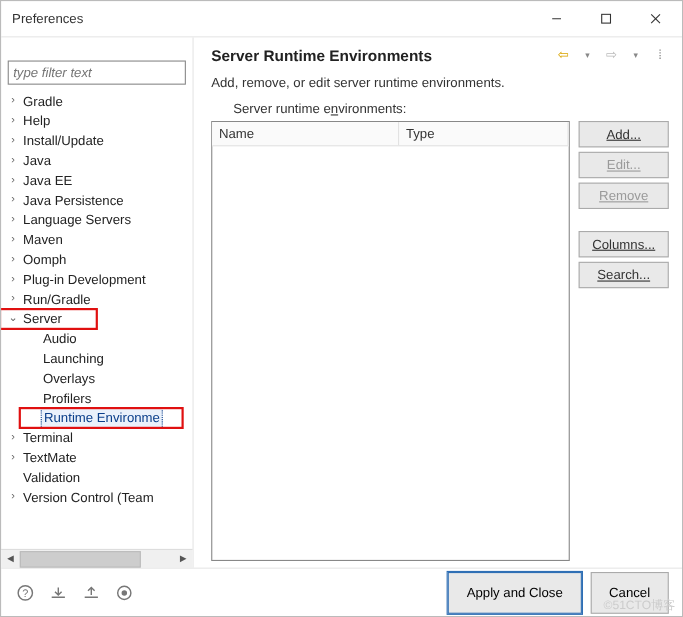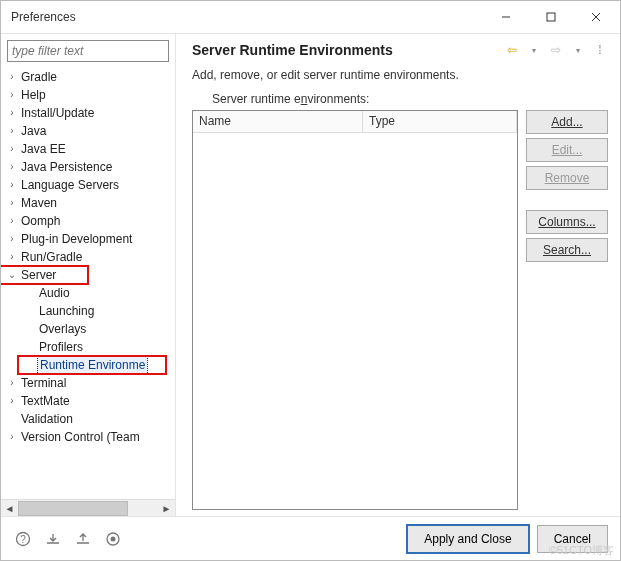--- a/index.html
+++ b/index.html
@@ -5,21 +5,21 @@
   * { box-sizing: border-box; font-family: "Segoe UI", Tahoma, sans-serif; }
   body { margin: 0; background: #fff; }
   .window { width: 621px; height: 561px; border: 1px solid #bbb; background: #fff; position: relative; display: flex; flex-direction: column; }
   .titlebar { height: 32px; display: flex; align-items: center; padding: 0 2px 0 10px; font-size: 12px; color: #333; }
   .titlebar .spacer { flex: 1; }
   .winbtn { width: 45px; height: 30px; display: flex; align-items: center; justify-content: center; }
   .winbtn svg { stroke: #333; }
   .main { flex: 1; display: flex; min-height: 0; border-top: 1px solid #e5e5e5; }
   .left { width: 175px; display: flex; flex-direction: column; border-right: 1px solid #e5e5e5; }
   .filter { margin: 6px 6px 4px 6px; }
-  .filter input { width: 100%; height: 22px; font-size: 12px; padding: 2px 4px; border: 1px solid #888; font-style: italic; color: #555; background: #fff; }
+  .filter input { width: 100%; height: 22px; font-size: 12px; padding: 2px 4px; border: 1px solid #888; font-style: italic; color: #555; background: #fff; margin-top: 15px; }
   .treewrap { flex: 1; overflow: hidden; position: relative; }
   .tree { font-size: 12px; color: #222; padding: 2px 0 0 0; line-height: 18px; }
   .tree .item { display: flex; align-items: center; height: 18px; white-space: nowrap; padding-right: 2px; }
   .tree .arrow { width: 14px; text-align: center; color: #666; font-size: 10px; flex-shrink: 0; }
   .tree .lbl { padding: 0 2px; }
   .tree .d1 { padding-left: 4px; }
   .tree .d2 { padding-left: 22px; }
   .selected .lbl { color: #0a3e8a; border: 1px dotted #0a3e8a; background: #eaf1fb; padding: 0 2px; }
   .hscroll { height: 17px; border-top: 1px solid #ddd; background: #f0f0f0; display: flex; align-items: center; }
   .hscroll .sbtn { width: 17px; height: 17px; display:flex; align-items:center; justify-content:center; color:#555; font-size:10px; }
@@ -43,21 +43,21 @@
   .tbody { flex:1; }
   .btns { width:82px; display:flex; flex-direction:column; gap:4px; }
   .btns button { height:24px; font-size:12px; background:#e9e9e9; border:1px solid #aaa; color:#333; }
   .btns button:disabled { color:#9a9a9a; }
   .btns .gap { height:12px; }
 
   .footer { height:44px; border-top:1px solid #e5e5e5; display:flex; align-items:center; padding:0 12px; }
   .footicons { display:flex; gap:10px; align-items:center; }
   .footicons .fic { width:20px; height:20px; display:flex; align-items:center; justify-content:center; color:#555; }
   .footer .spacer { flex:1; }
-  .footer button { height:28px; padding:0 16px; font-size:12px; background:#e9e9e9; border:1px solid #aaa; margin-left:8px; }
+  .footer button { height:38px; padding:0 16px; font-size:12px; background:#e9e9e9; border:1px solid #aaa; margin-left:8px; }
   .footer button.primary { border:1px solid #2f6fb5; outline:1px solid #2f6fb5; }
 
   .hl-red { border:2px solid #e01010; }
   .hl-red-abs { position:absolute; border:2px solid #e01010; pointer-events:none; }
   .watermark { position:absolute; right:6px; bottom:2px; font-size:11px; color:#ccc; }
 </style>
 </head>
 <body>
 
 <div class="window">

